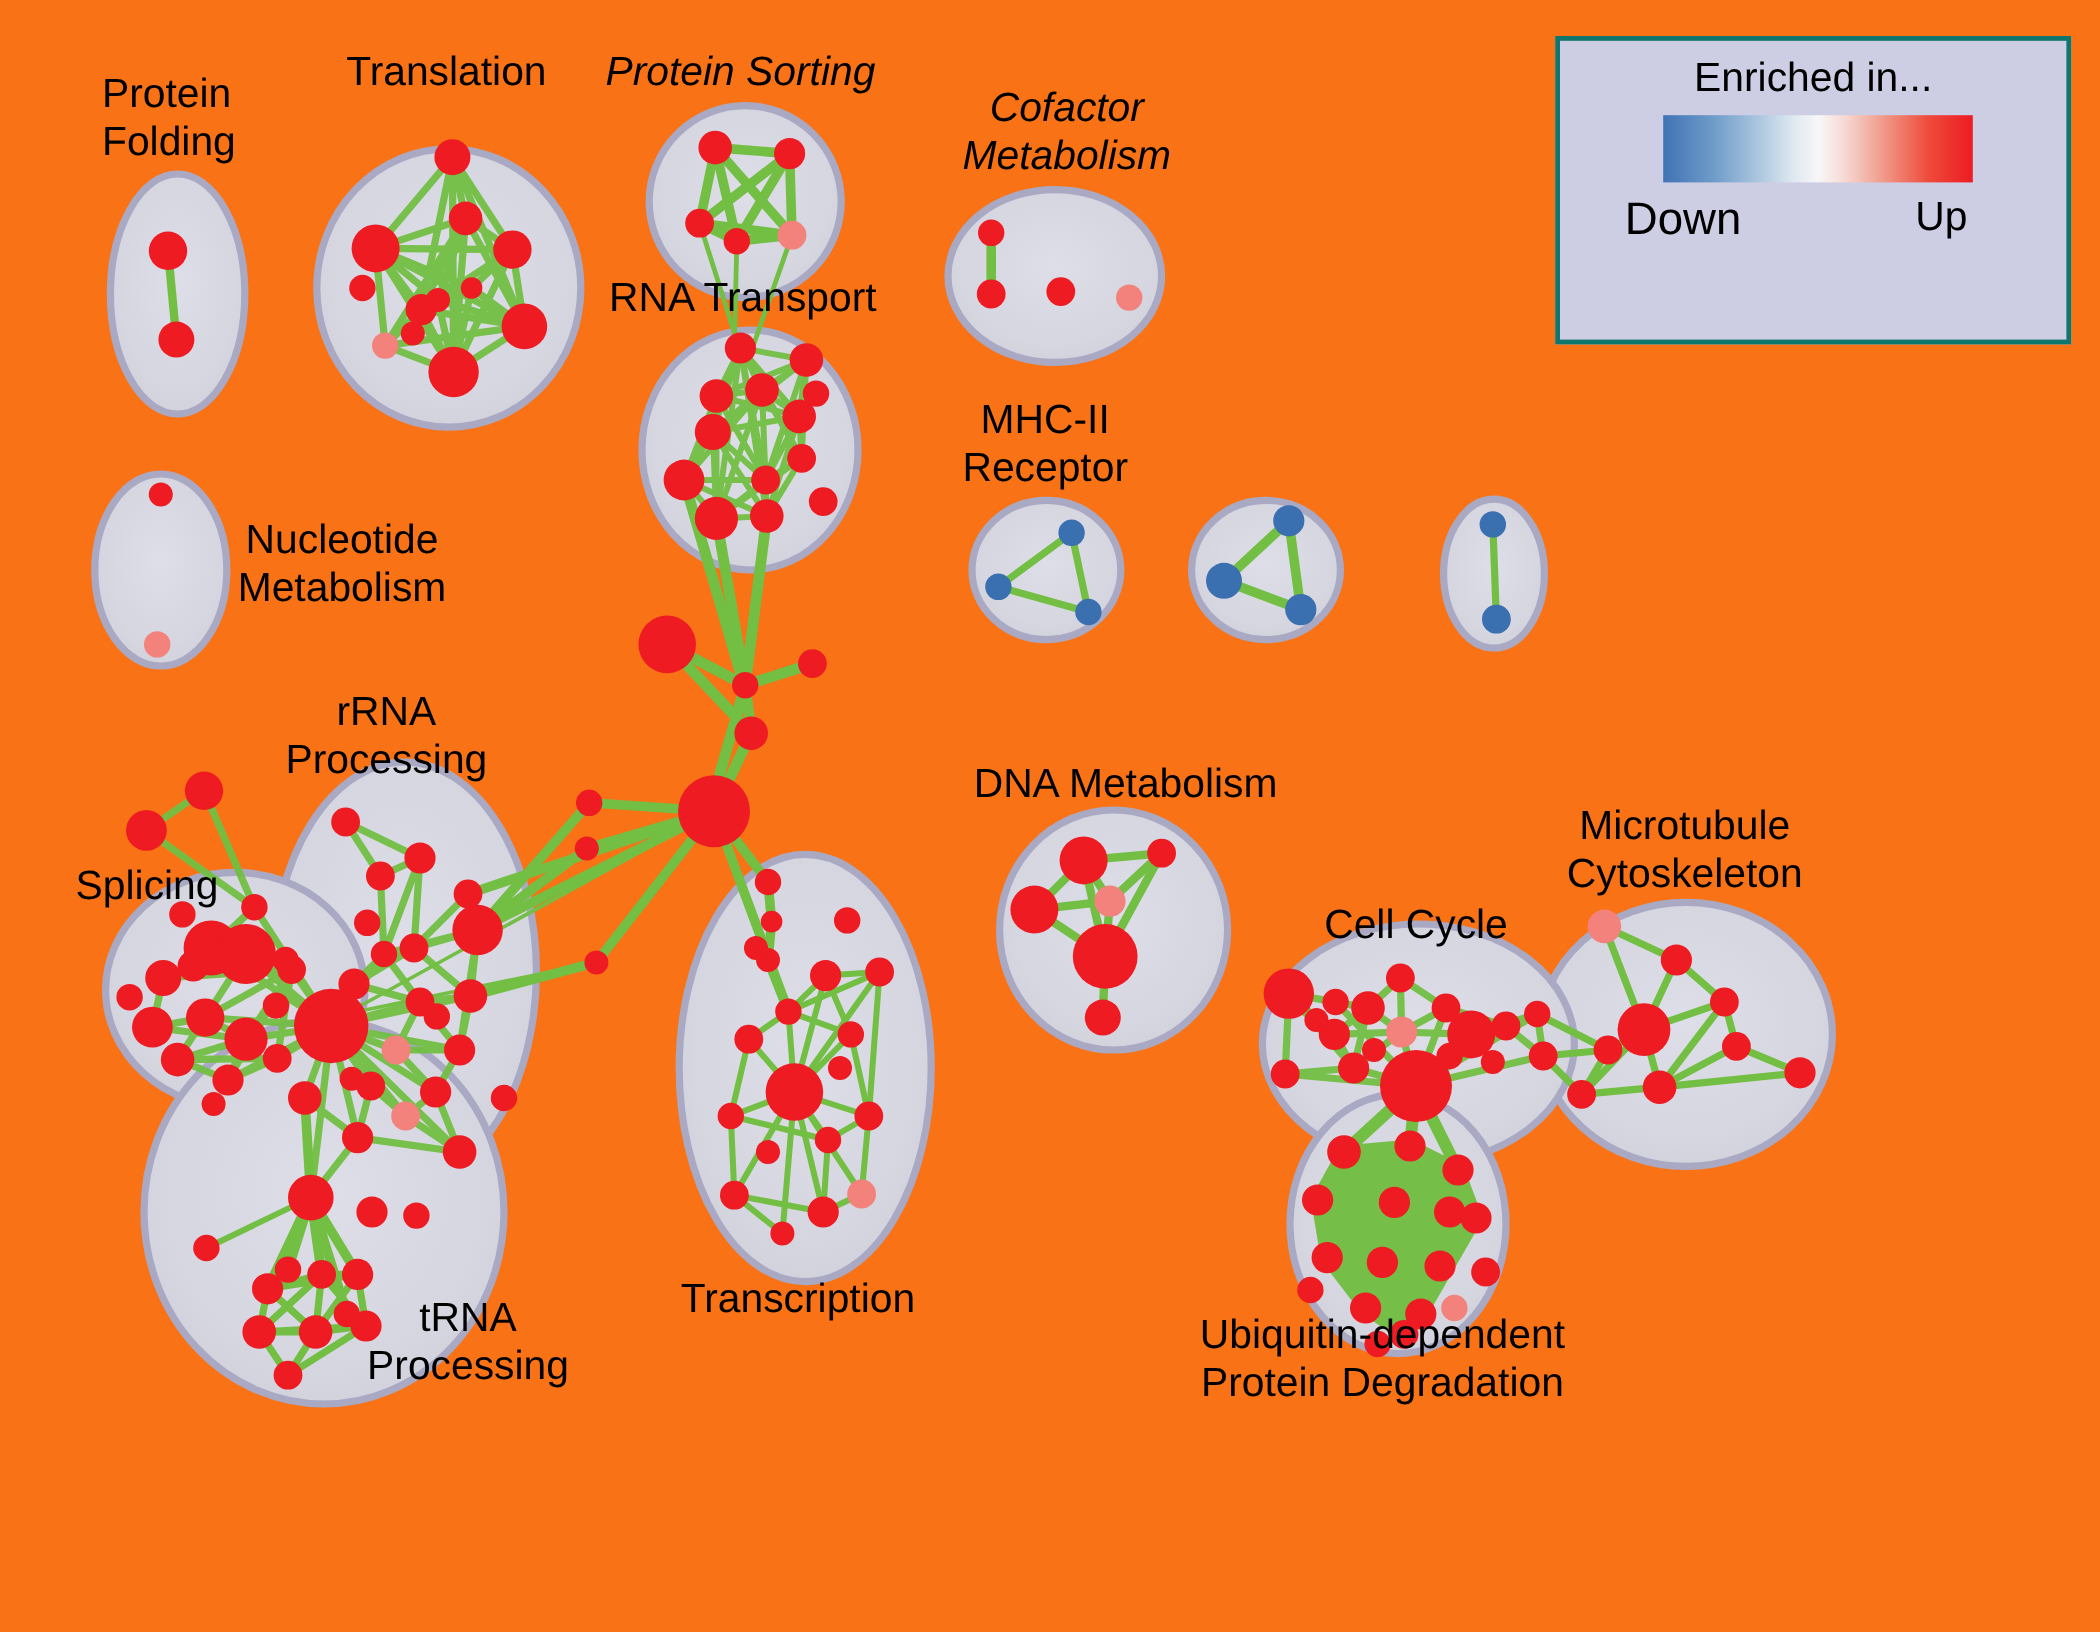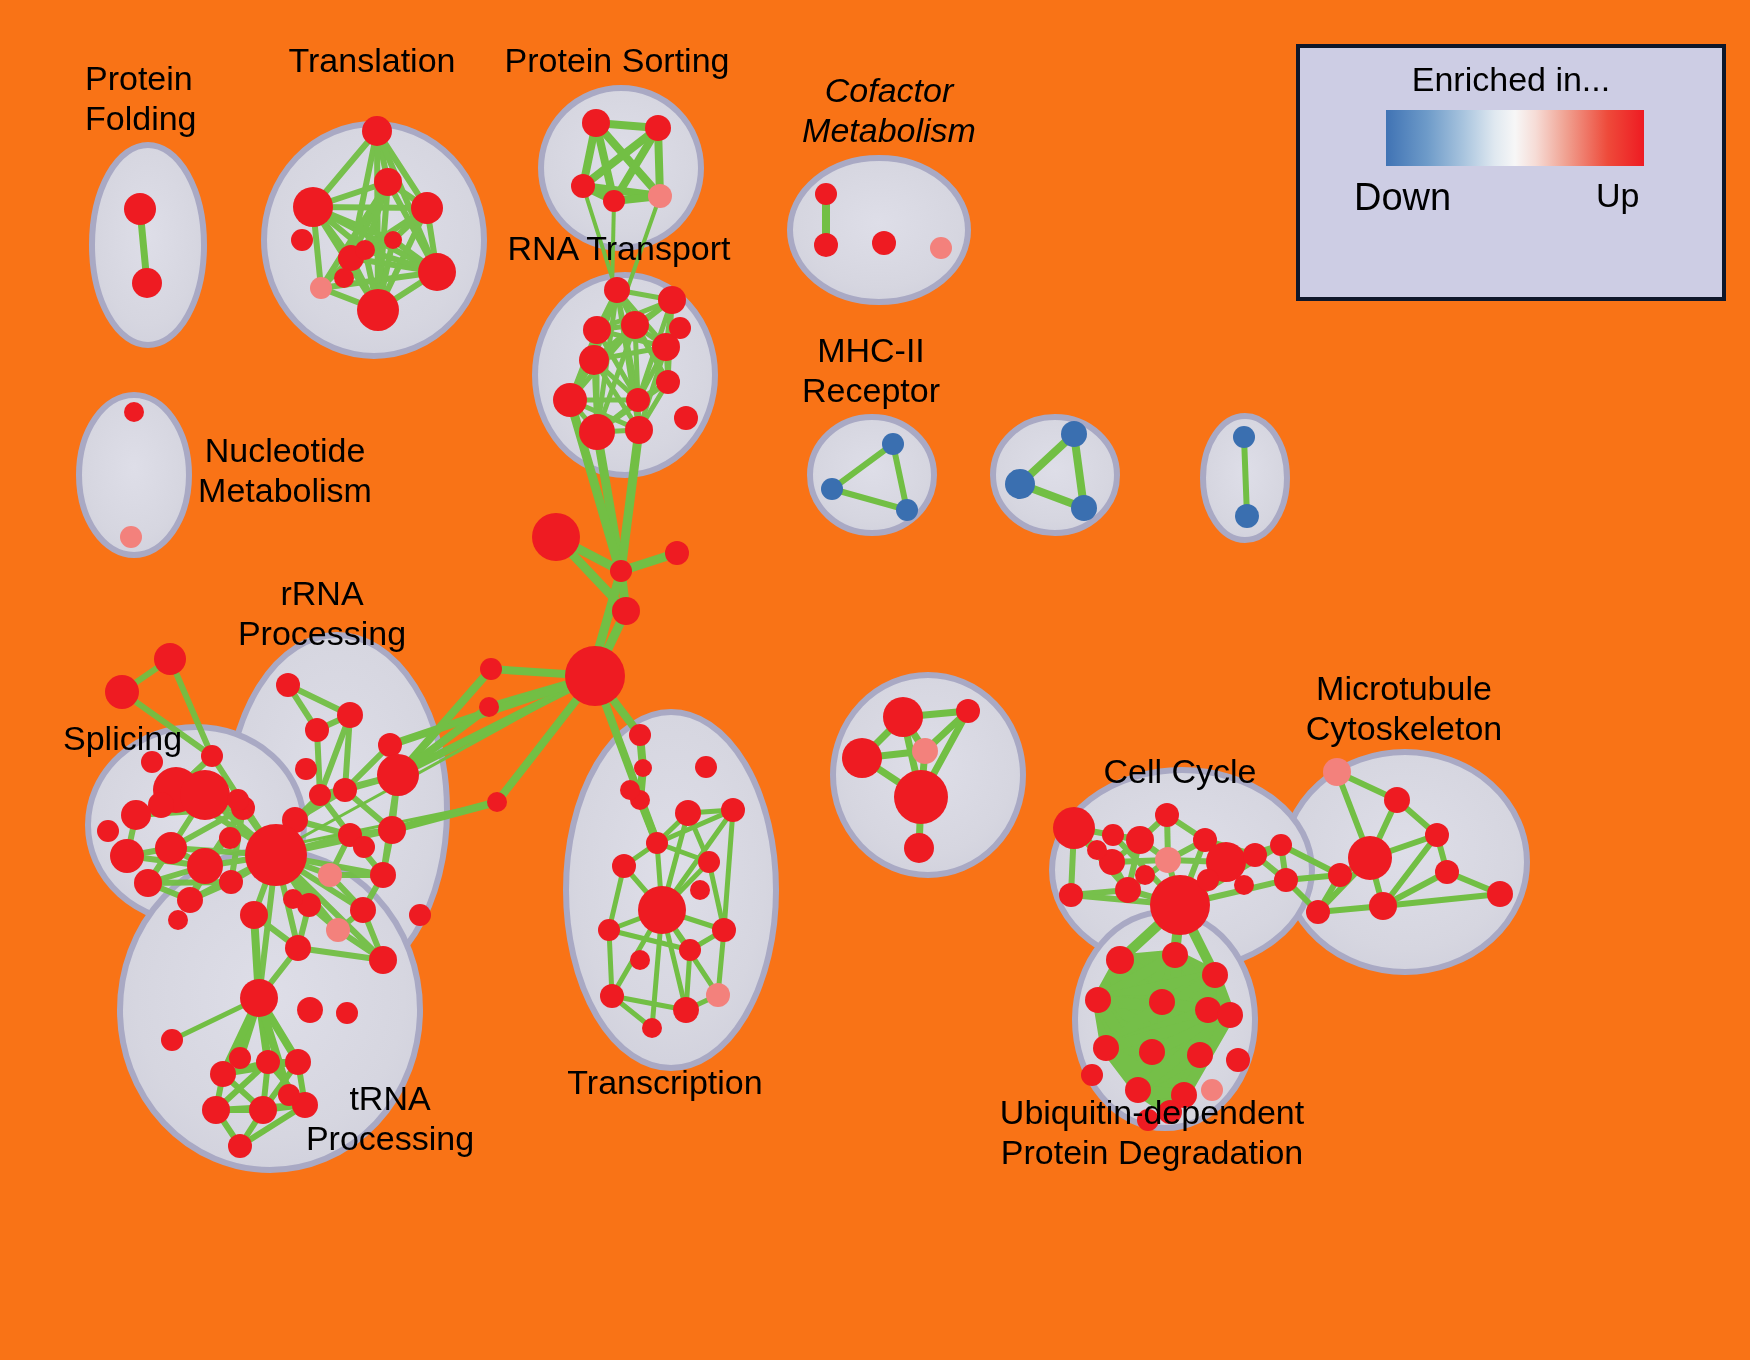--- a/index.html
+++ b/index.html
@@ -3,22 +3,22 @@
 <meta charset="utf-8">
 <style>
   html,body{margin:0;padding:0;background:#ffffff;}
   #stage{position:relative;width:1750px;height:1360px;background:#f97316;
          font-family:"Liberation Sans", sans-serif; overflow:hidden;}
   #net{position:absolute;left:0;top:0;width:1750px;height:1360px;}
   .lbl{position:absolute;color:#000;font-size:34px;line-height:40px;white-space:pre;
        font-family:"Liberation Sans", sans-serif;}
   .lbl.c{text-align:center;transform:translateX(-50%);}
   
-  #legend{position:absolute;left:1296px;top:44px;width:430px;height:257px;
-          background:#cdcde4;border:4px solid #0f172a;box-sizing:border-box;}
+  #legend{position:absolute;left:1296px;top:30px;width:430px;height:257px;
+          background:#cdcde4;border:4px solid #0f766e;box-sizing:border-box;}
   #legend .ttl{position:absolute;left:0;right:0;top:12px;text-align:center;font-size:34px;color:#000;}
   #cbar{position:absolute;left:86px;top:62px;width:258px;height:56px;
         background:linear-gradient(to right,#4073b4 0%,#6e9bc9 16%,#a8c4de 30%,#dfe8f0 42%,
                   #f7f7f7 50%,#f6dcd6 58%,#f0a090 70%,#ee4a3a 86%,#ee1b22 100%);}
   #legend .dn{position:absolute;left:54px;top:128px;font-size:38px;color:#000;}
   #legend .up{position:absolute;left:296px;top:128px;font-size:34px;color:#000;}
   #legend .sub{position:absolute;left:0;right:0;top:176px;text-align:center;font-size:28px;line-height:34px;color:#000;}
 </style>
 </head>
 <body>
@@ -727,31 +727,32 @@
       <circle cx="1238" cy="1060" r="12" fill="#ee1b22"></circle>
       <circle cx="1092" cy="1075" r="11" fill="#ee1b22"></circle>
       <circle cx="1212" cy="1090" r="11" fill="#f3817c"></circle>
       <circle cx="1148" cy="1120" r="11" fill="#ee1b22"></circle>
     </g>
   </svg>
 
   <div class="lbl" style="left:85px;top:58px;">Protein
 Folding</div>
   <div class="lbl c" style="left:372px;top:40px;">Translation</div>
-  <div class="lbl c" style="left:617px;top:40px;">Protein Sorting</div>
+  <div class="lbl c" style="left:617px;top:40px;font-style:italic;">Protein Sorting</div>
   <div class="lbl c" style="left:889px;top:70px;text-align:center;font-style:italic;">Cofactor
 Metabolism</div>
   <div class="lbl c" style="left:619px;top:228px;">RNA Transport</div>
   <div class="lbl c" style="left:285px;top:430px;">Nucleotide
 Metabolism</div>
   <div class="lbl c" style="left:871px;top:330px;">MHC-II
 Receptor</div>
   <div class="lbl c" style="left:322px;top:573px;">rRNA
 Processing</div>
   <div class="lbl" style="left:63px;top:718px;">Splicing</div>
+  <div class="lbl c" style="left:938px;top:633px;">DNA Metabolism</div>
   <div class="lbl c" style="left:1404px;top:668px;">Microtubule
 Cytoskeleton</div>
   <div class="lbl c" style="left:1180px;top:751px;">Cell Cycle</div>
   <div class="lbl c" style="left:665px;top:1062px;">Transcription</div>
   <div class="lbl c" style="left:390px;top:1078px;">tRNA
 Processing</div>
   <div class="lbl c" style="left:1152px;top:1092px;">Ubiquitin-dependent
 Protein Degradation</div>
 
   <div id="legend">

